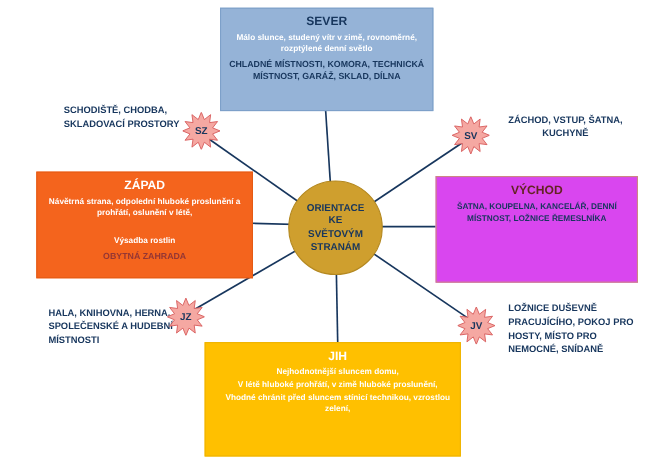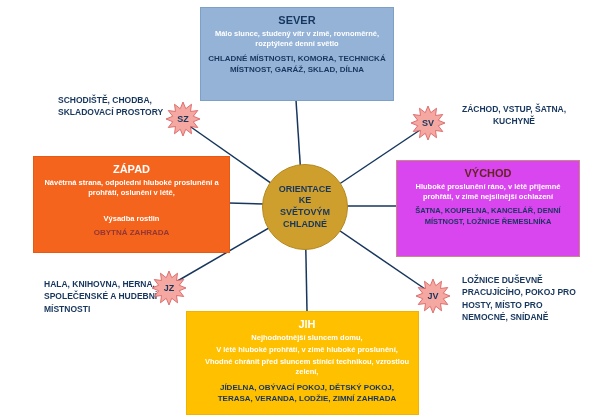--- a/index.html
+++ b/index.html
@@ -104,34 +104,32 @@
 
   <div class="box west-box">
     <div class="box-title">ZÁPAD</div>
     <div class="box-body">Návětrná strana, odpolední hluboké proslunění a prohřátí, oslunění v létě,</div>
     <div class="box-body2">Výsadba rostlin</div>
     <div class="box-rooms">OBYTNÁ ZAHRADA</div>
   </div>
 
   <div class="box east-box">
     <div class="box-title">VÝCHOD</div>
-    <div class="box-body">Hluboké proslunění ráno, v létě příjemné prohřátí, v zimě nejsilnější ochlazení</div>
     <div class="box-rooms">ŠATNA, KOUPELNA, KANCELÁŘ, DENNÍ MÍSTNOST, LOŽNICE ŘEMESLNÍKA</div>
   </div>
 
   <div class="box south-box">
     <div class="box-title">JIH</div>
     <div class="box-body">Nejhodnotnější sluncem domu,</div>
     <div class="box-body">V létě hluboké prohřátí, v zimě hluboké proslunění,</div>
     <div class="box-body">Vhodné chránit před sluncem stínicí technikou, vzrostlou zelení,</div>
-    <div class="box-rooms">JÍDELNA, OBÝVACÍ POKOJ, DĚTSKÝ POKOJ, TERASA, VERANDA, LODŽIE, ZIMNÍ ZAHRADA</div>
   </div>
 
   <div class="center-circle">
-    <div class="center-label">ORIENTACE KE SVĚTOVÝM CHLADNÉ</div>
+    <div class="center-label">ORIENTACE KE SVĚTOVÝM STRANÁM</div>
   </div>
 
   <div class="sun sun-nw">
     <svg width="34" height="34" viewBox="0 0 32 32">
       <polygon points="32,16 25.7,18.6 29.9,24 23.1,23.1 24,29.9 18.6,25.7 16,32 13.4,25.7 8,29.9 8.9,23.1 2.1,24 6.3,18.6 0,16 6.3,13.4 2.1,8 8.9,8.9 8,2.1 13.4,6.3 16,0 18.6,6.3 24,2.1 23.1,8.9 29.9,8 25.7,13.4" fill="#f5a8a2" stroke="#d85f5f" stroke-width="0.8"></polygon>
     </svg>
     <span class="sun-label">SZ</span>
   </div>
   <div class="sun sun-ne">
     <svg width="34" height="34" viewBox="0 0 32 32">

